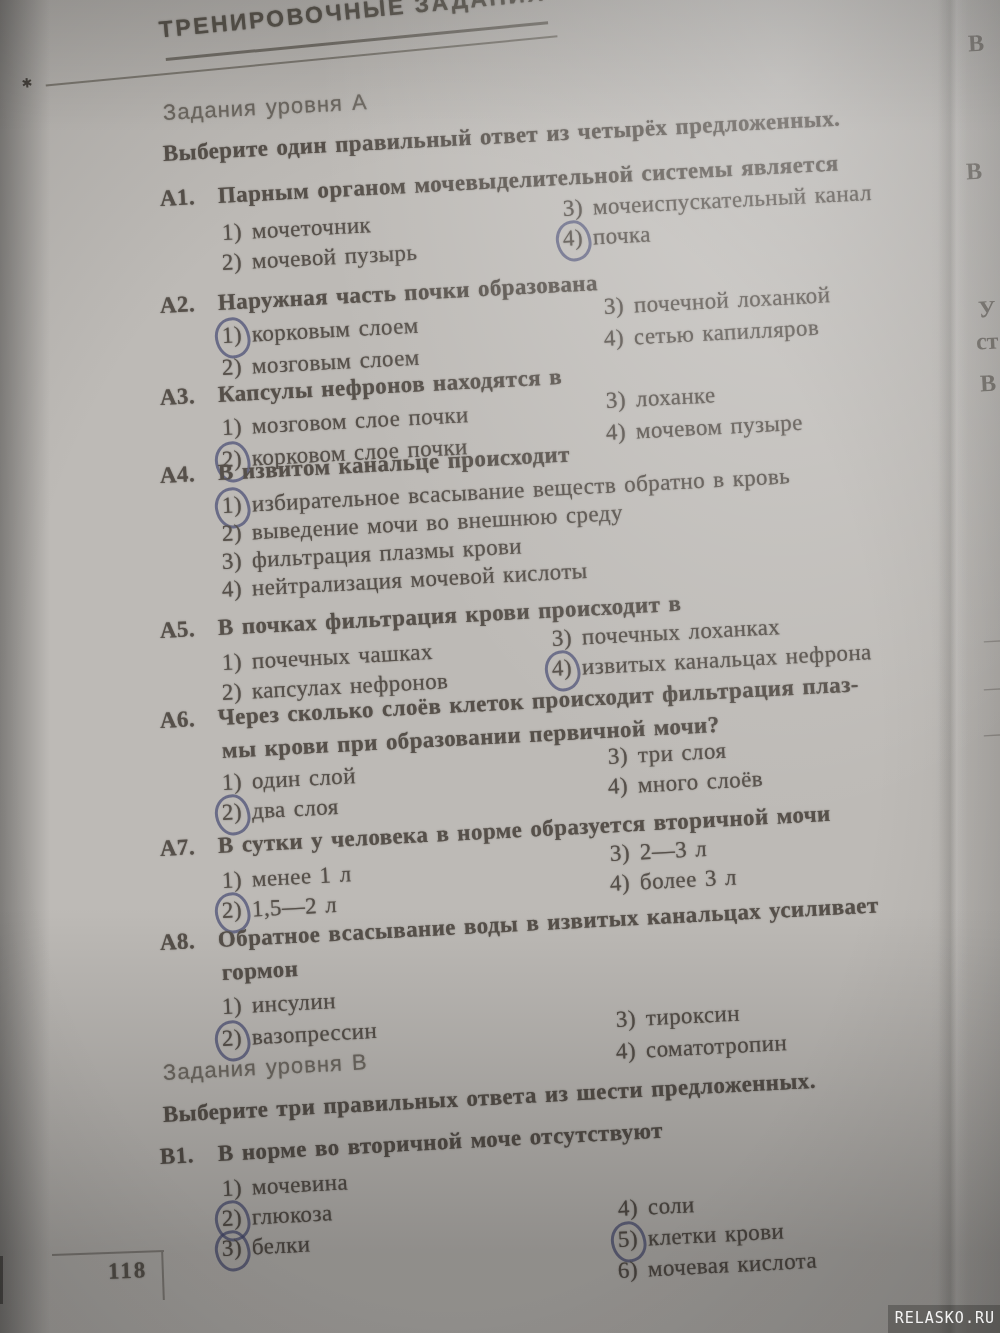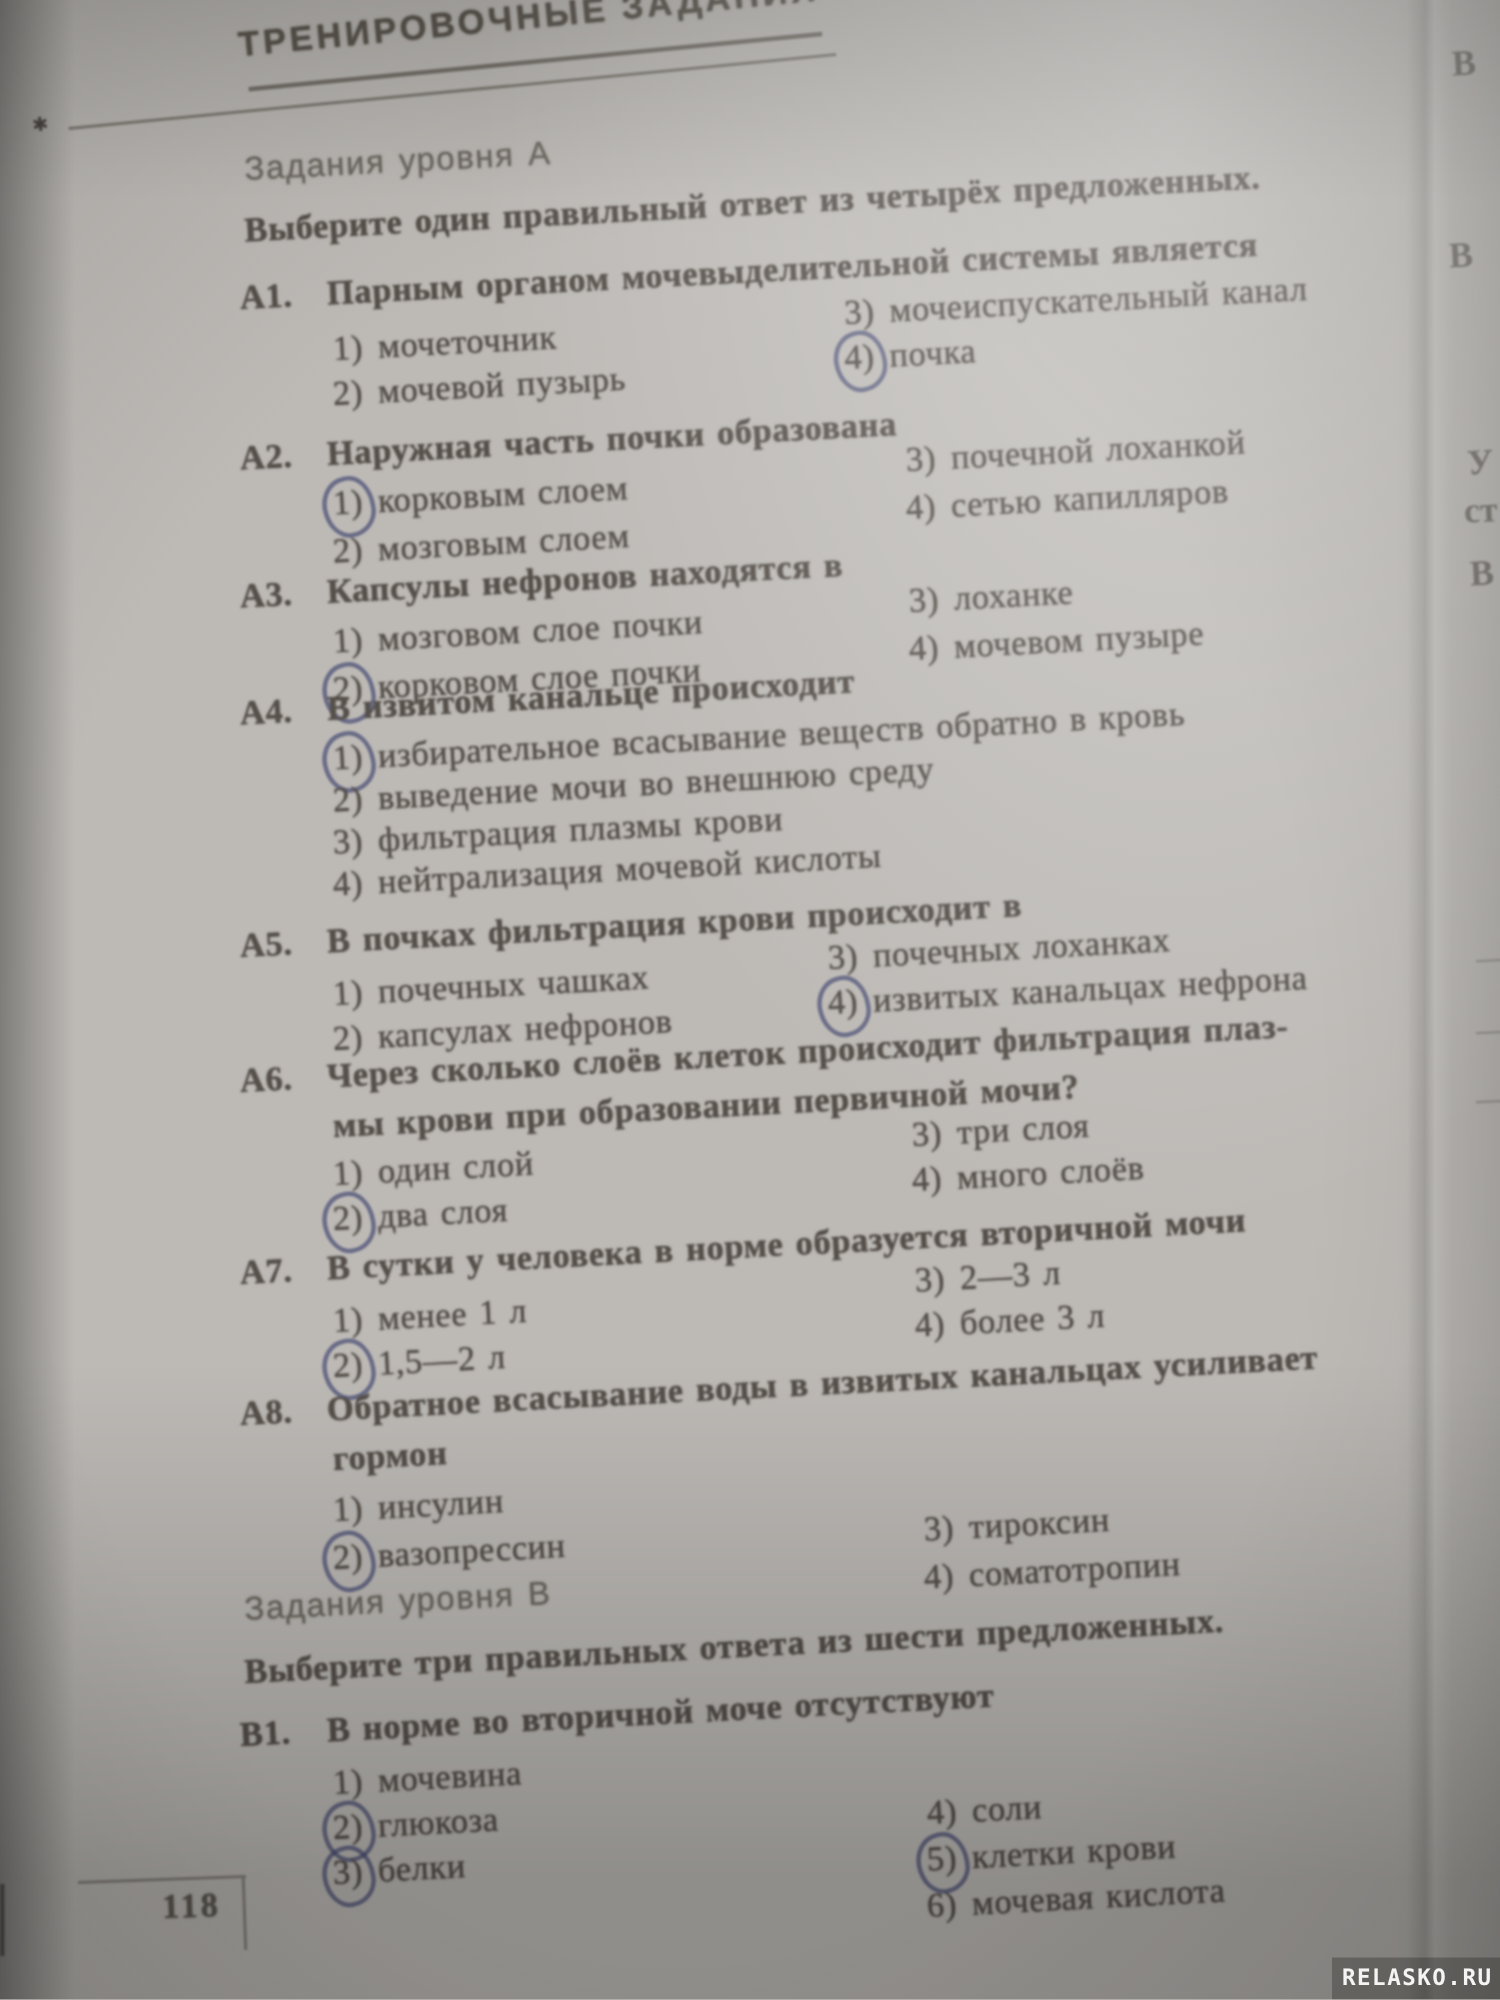--- a/index.html
+++ b/index.html
@@ -42,21 +42,21 @@
   .pn-top{position:absolute;left:52px;top:1252px;width:112px;height:2px;background:rgba(95,90,83,.55);transform:rotate(-2deg);}
   .pn-right{position:absolute;left:162px;top:1252px;width:2px;height:48px;background:rgba(95,90,83,.55);transform:rotate(-2deg);}
   #page-number{position:absolute;left:108px;top:1258px;font-weight:700;font-size:23px;
         color:#5f5a53;letter-spacing:2px;transform:rotate(-2deg);text-shadow:0 0 1.6px rgba(95,90,83,.8);}
   
   .frag{position:absolute;font-weight:700;font-size:24px;color:#5b564f;opacity:.75;transform:rotate(-3deg);}
   .frag.dim{opacity:.38;font-size:20px;}
   .edge-sliver{position:absolute;left:0;top:1256px;width:3px;height:48px;background:rgba(60,56,52,.55);}
   
   #watermark{position:absolute;right:0;bottom:0;z-index:10;
-        font-family:"DejaVu Sans Mono",monospace;font-weight:700;font-size:15px;
+        font-family:"DejaVu Sans Mono",monospace;font-weight:400;font-size:15px;
         letter-spacing:1px;color:#f4f4f4;background:rgba(28,26,24,.30);padding:4px 5px 6px 7px;}
 </style>
 </head>
 <body>
 
 <div id="page">
 
   <div id="header-block">
     <span class="hdr-star">✱</span>
     <div id="header-title">ТРЕНИРОВОЧНЫЕ ЗАДАНИЯ</div>

